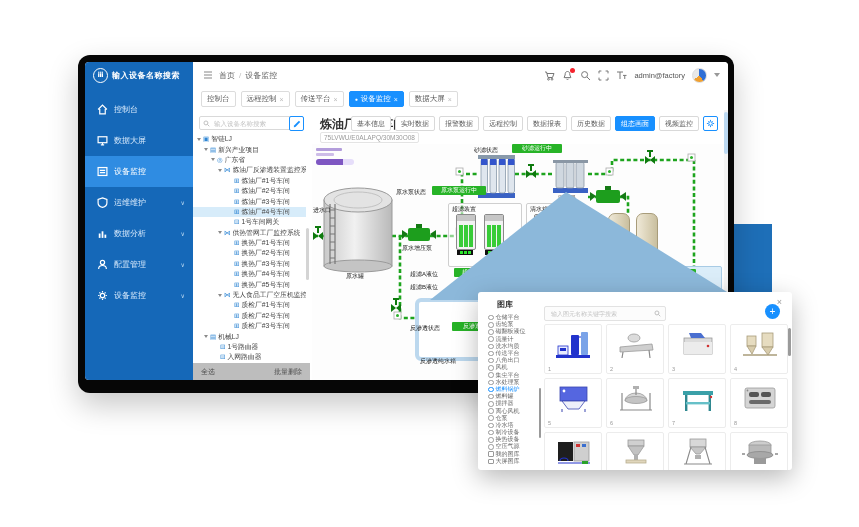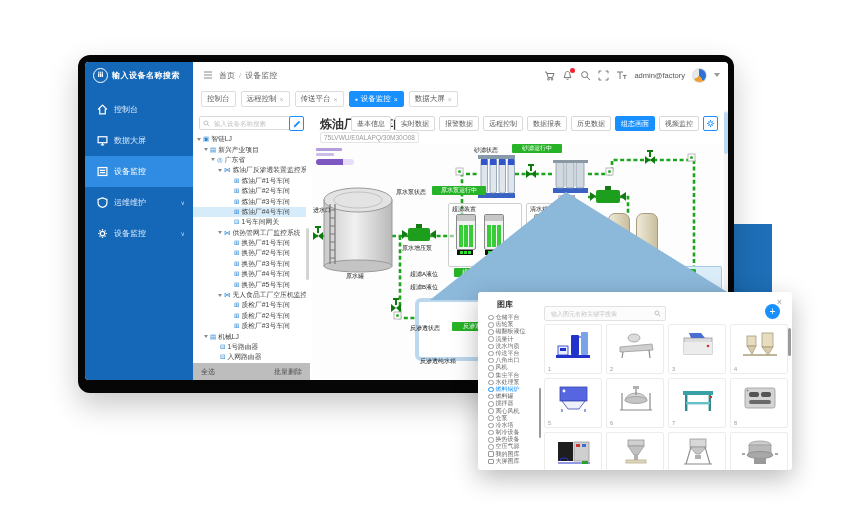--- a/index.html
+++ b/index.html
@@ -152,20 +152,37 @@
         <span>设备监控</span>
         </div>
       <div class="sitem">
         <svg class="sicon" viewBox="0 0 10 10" fill="none" stroke="#fff" stroke-width="1.1">
             <path d="M5 0.8 L9 2.2 V5.4 C9 7.8 7 8.9 5 9.4 C3 8.9 1 7.8 1 5.4 V2.2 Z"></path>
           </svg>
         <span>运维维护</span>
         <span class="schev">∨</span>
         </div>
       <div class="sitem">
+        <svg class="sicon" viewBox="0 0 10 10" fill="#fff" stroke="none">
+            <rect x="1.6" y="5" width="1.6" height="4"></rect>
+            <rect x="4.2" y="3" width="1.6" height="6"></rect>
+            <rect x="6.8" y="6" width="1.6" height="3"></rect>
+          </svg>
+        <span>数据分析</span>
+        <span class="schev">∨</span>
+        </div>
+      <div class="sitem">
+        <svg class="sicon" viewBox="0 0 10 10" fill="none" stroke="#fff" stroke-width="1.1">
+            <circle cx="5" cy="3.2" r="1.9"></circle>
+            <path d="M1.5 9 C1.5 6.8 3 5.9 5 5.9 C7 5.9 8.5 6.8 8.5 9"></path>
+          </svg>
+        <span>配置管理</span>
+        <span class="schev">∨</span>
+        </div>
+      <div class="sitem">
         <svg class="sicon" viewBox="0 0 10 10" fill="none" stroke="#fff" stroke-width="1.1">
             <circle cx="5" cy="5" r="2"></circle>
             <path d="M5 1 V2.2 M5 7.8 V9 M1 5 H2.2 M7.8 5 H9 M2.2 2.2 L3 3 M7 7 L7.8 7.8 M7.8 2.2 L7 3 M3 7 L2.2 7.8"></path>
           </svg>
         <span>设备监控</span>
         <span class="schev">∨</span>
         </div>
     </div>
   </div>
 

